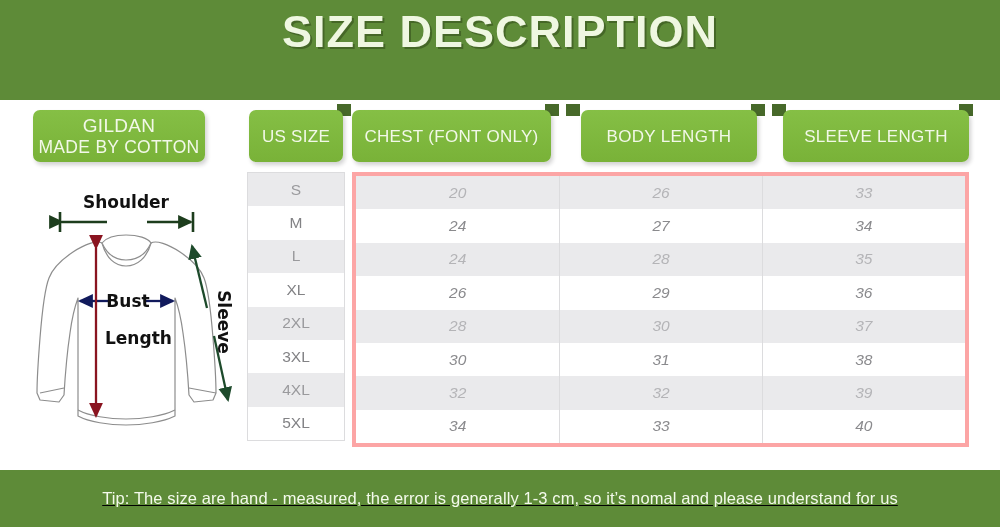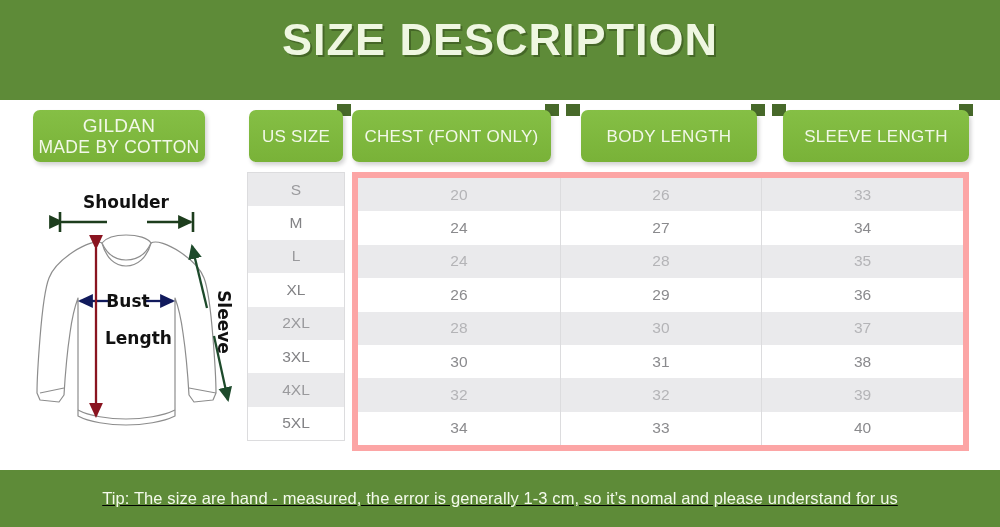--- a/index.html
+++ b/index.html
@@ -24,21 +24,21 @@
   
   .title-band {
     position: absolute;
     left: 0; top: 0;
     width: 1000px;
     height: 100px;
     background: #5e8b38;
     text-align: center;
   }
   .main-title {
-    margin: 16px;
+    margin: 8px;
     padding-top: 0;
     font-size: 45px;
     line-height: 48px;
     font-weight: bold;
     color: #eff7e1;
     letter-spacing: 1px;
     text-shadow: 2px 2px 0 rgba(40,60,20,0.45);
   }
   .sub-title {
     margin: 0;
@@ -127,23 +127,24 @@
   }
   .size-cell.odd  { background: #eaeaec; color: #9a9a9d; }
   .size-cell.even { background: #ffffff; color: #828285; }
 
   
   .data-table {
     position: absolute;
     left: 352px;
     top: 172px;
     width: 617px;
-    border: 6px solid #fca5a5;
+    border: 4px solid #fca5a5;
     border-collapse: collapse;
     box-sizing: border-box;
+    font-style: italic;
   }
   .data-row {
     display: flex;
     height: 33.4px;
   }
   .data-row.odd  { background: #eaeaec; }
   .data-row.even { background: #ffffff; }
   .data-cell {
     display: flex;
     align-items: center;

